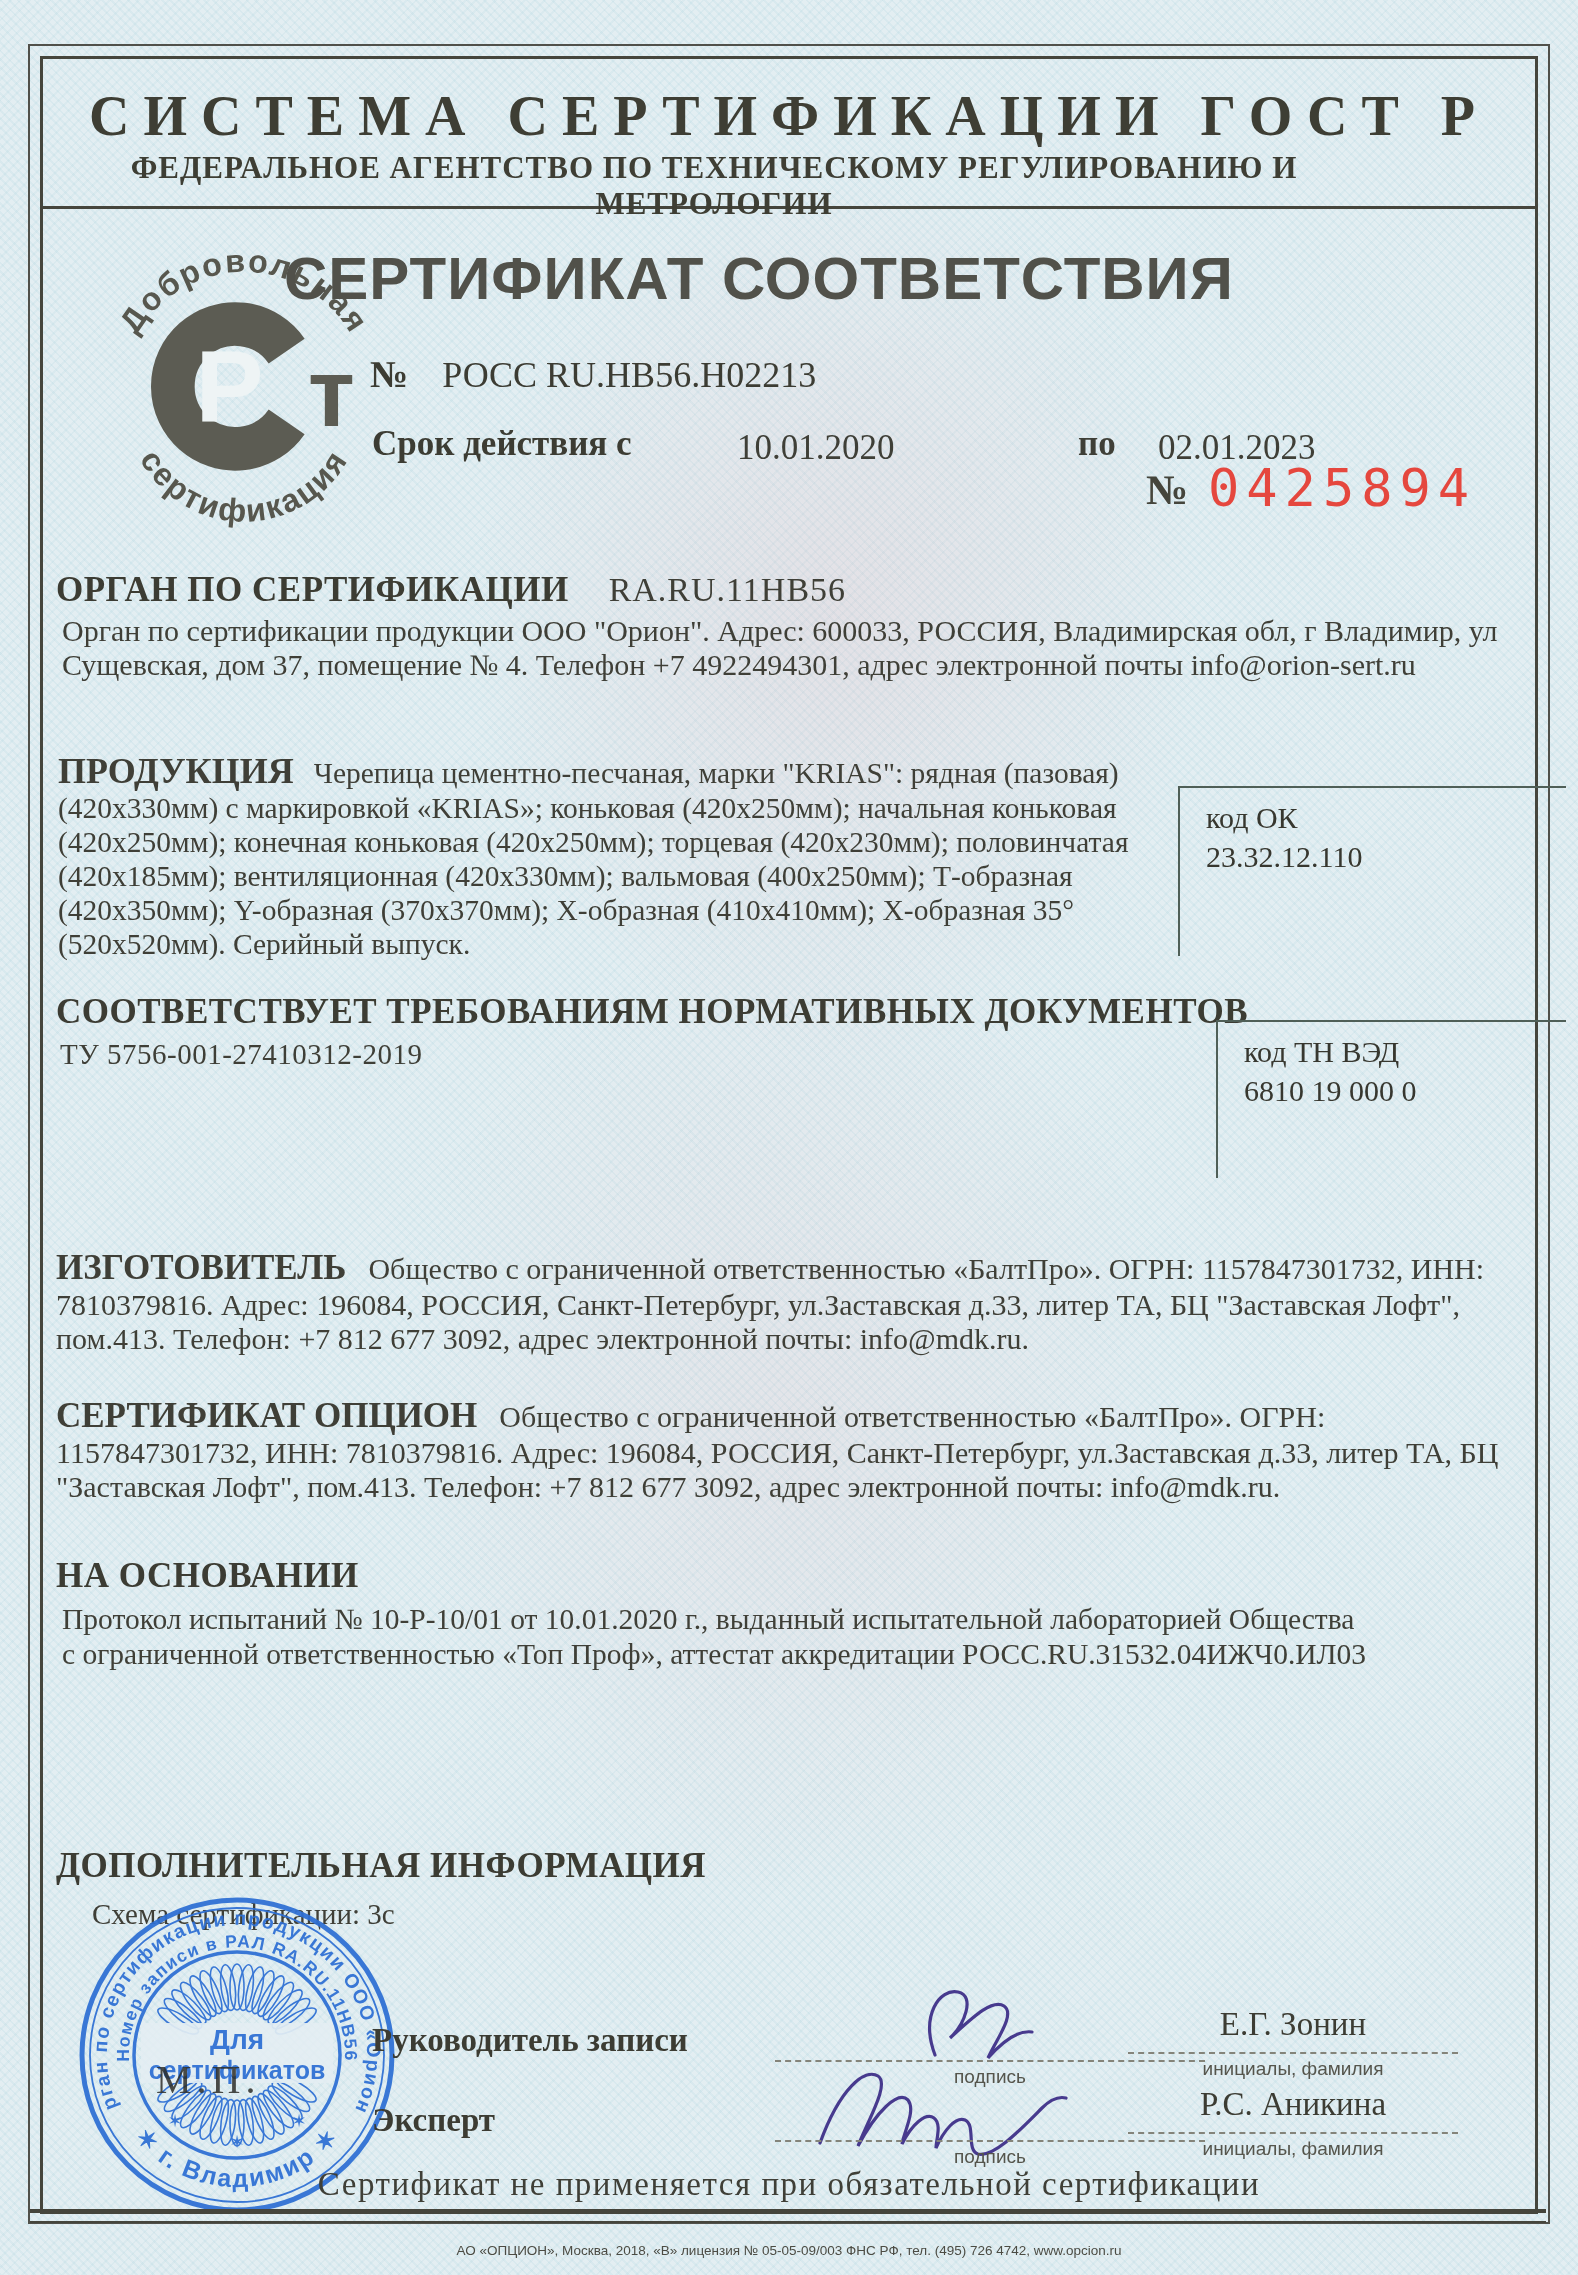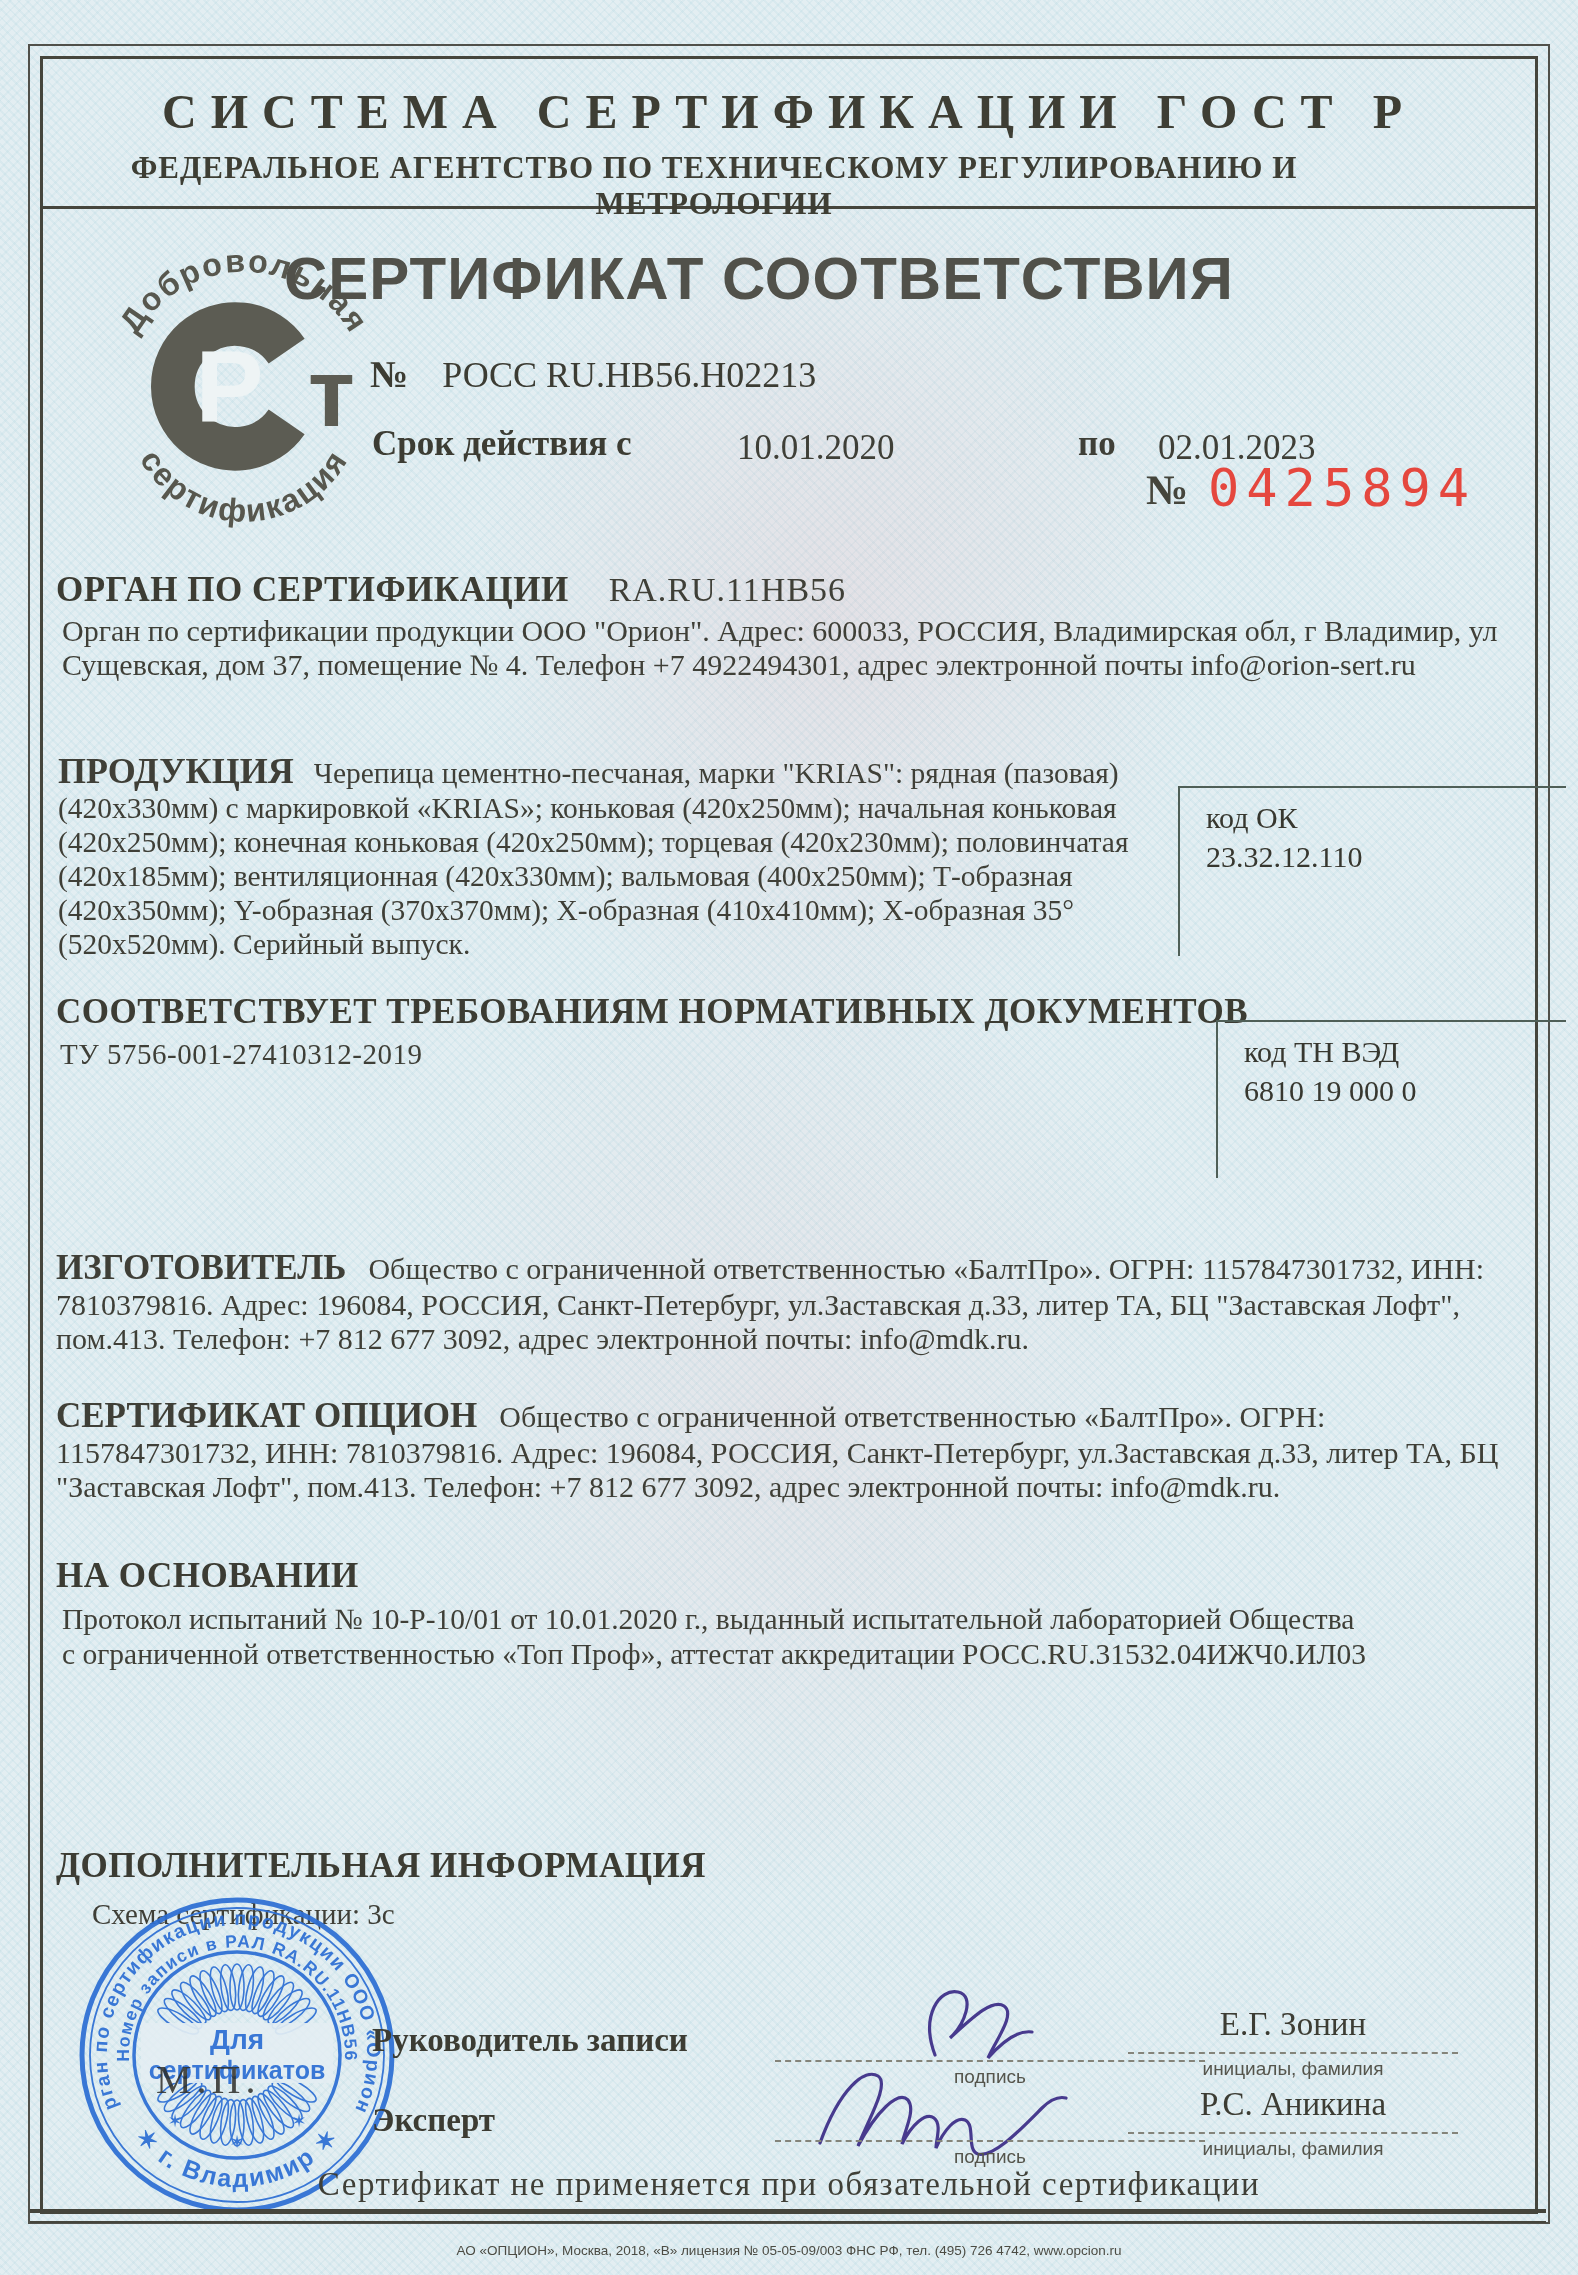--- a/index.html
+++ b/index.html
@@ -12,21 +12,21 @@
       radial-gradient(ellipse 520px 640px at 53% 27%, rgba(228,160,170,.17), rgba(228,160,170,0) 70%),
       radial-gradient(ellipse 560px 700px at 50% 62%, rgba(228,160,170,.12), rgba(228,160,170,0) 70%),
       repeating-linear-gradient(45deg, rgba(125,190,205,.10) 0 2px, rgba(125,190,205,0) 2px 6px),
       repeating-linear-gradient(-45deg, rgba(125,190,205,.09) 0 2px, rgba(125,190,205,0) 2px 7px);
   }
   .abs{position:absolute;}
   .frame-outer{left:28px;top:44px;width:1518px;height:2176px;border:2px solid #50504a;}
   .frame-inner{left:40px;top:56px;width:1492px;height:2152px;border:3px solid #45453c;}
   .hline{background:#45453c;}
   .center{text-align:center;}
-  .h-line1{left:40px;top:84px;width:1498px;font-size:48px;font-weight:bold;letter-spacing:14px;color:#3e3e34;}
+  .h-line1{left:40px;top:84px;width:1498px;font-size:56px;font-weight:bold;letter-spacing:14px;color:#3e3e34;}
   .h-line2{left:40px;top:150px;width:1348px;font-size:31px;font-weight:bold;letter-spacing:1px;color:#3e3e34;}
   .doc-title{left:284px;top:244px;font-family:"Liberation Sans",sans-serif;font-size:60px;font-weight:bold;letter-spacing:1px;color:#51514a;}
   .certno{left:370px;top:352px;font-size:36px;color:#3c3c33;}
   .certno .nsign{font-size:38px;font-weight:bold;margin-right:34px;}
   .validity-label{left:372px;top:424px;font-size:35px;font-weight:bold;color:#3c3c33;}
   .valid-from{left:737px;top:428px;font-size:35px;}
   .po-label{left:1078px;top:424px;font-size:35px;font-weight:bold;}
   .valid-to{left:1158px;top:428px;font-size:35px;}
   .blank-nsign{left:1146px;top:466px;font-size:42px;font-weight:bold;color:#45453c;}
   .blank-number{left:1208px;top:458px;font-family:"DejaVu Sans Mono",monospace;font-size:52px;letter-spacing:7px;color:#e5473e;}

